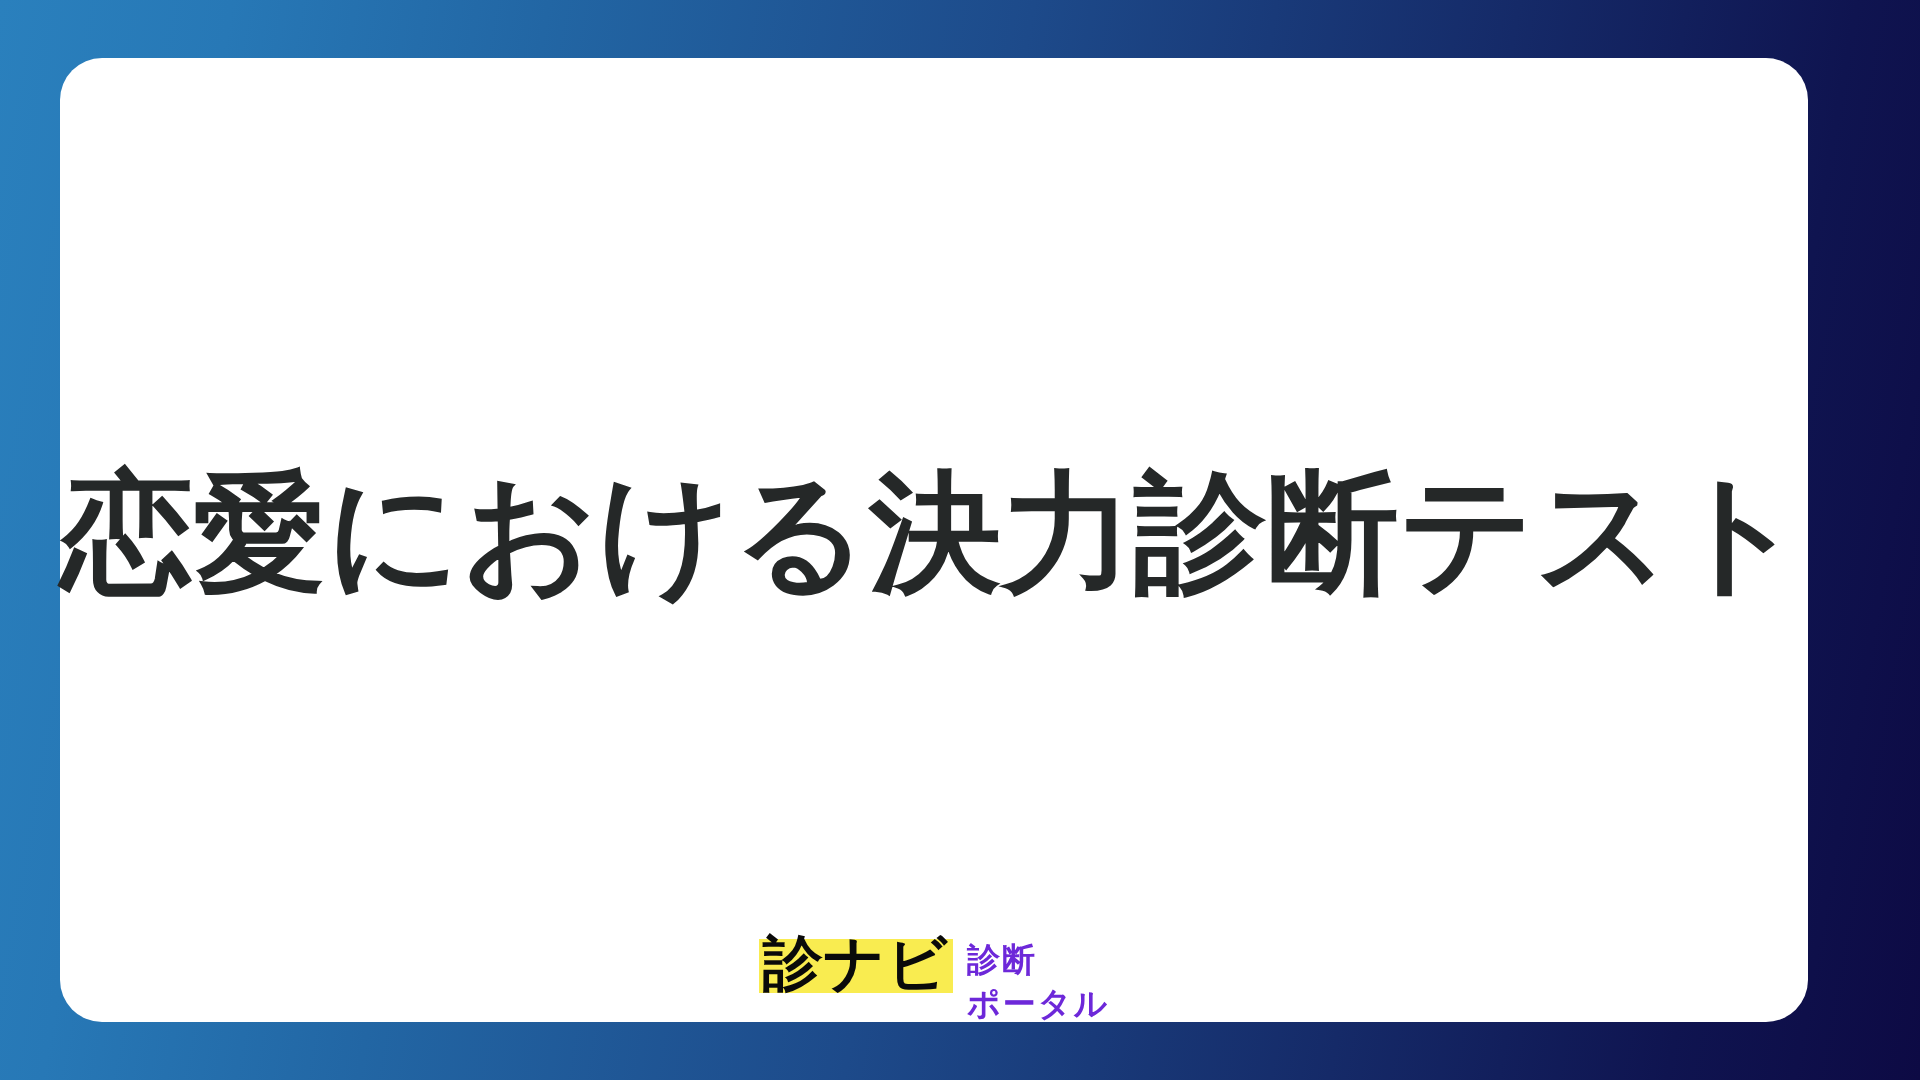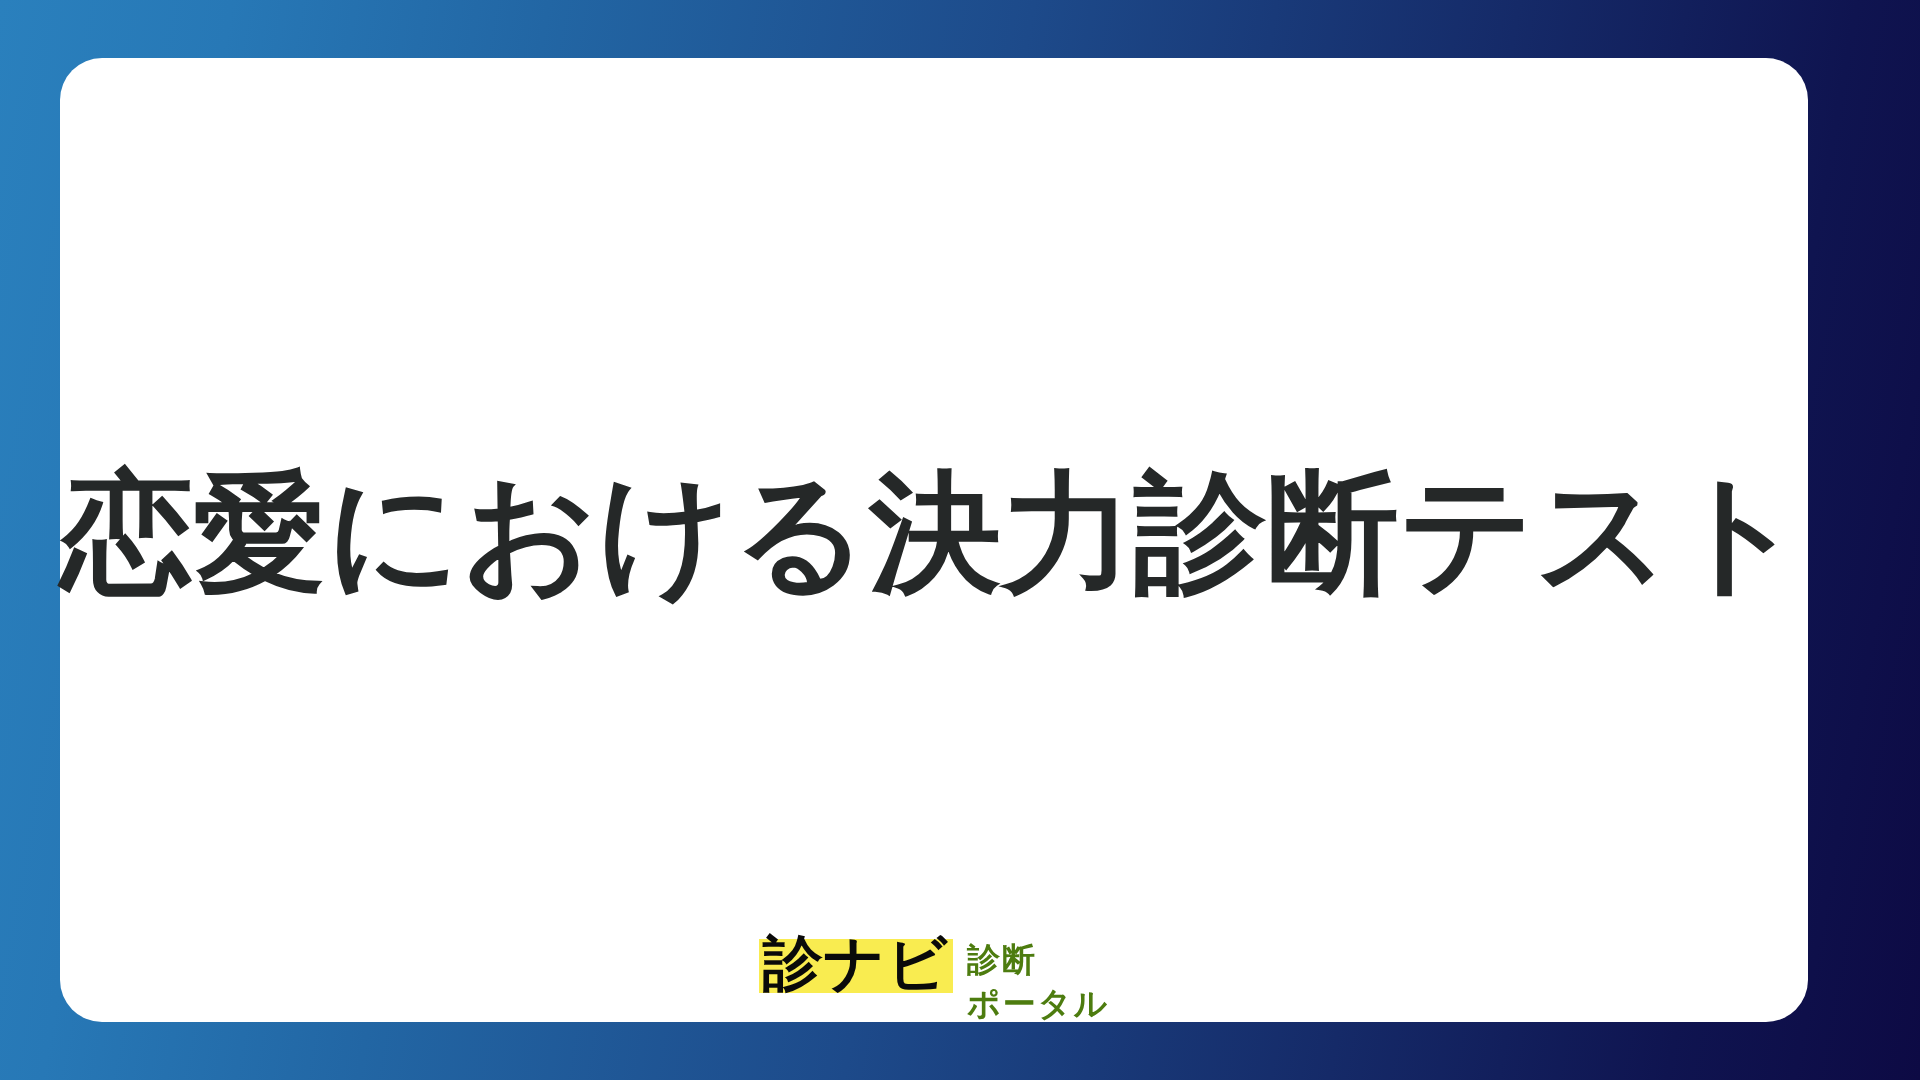--- a/index.html
+++ b/index.html
@@ -127,21 +127,21 @@
     padding-top: 10px;
     gap: 4px;
   }
 
   .logo-sub-line {
     font-family: "DejaVu Sans", "Liberation Sans", sans-serif;
     font-weight: 700;
     font-size: 33px;
     line-height: 1.22;
     letter-spacing: 0.06em;
-    color: #4d7c0f;
+    color: #6d28d9;
     white-space: nowrap;
   }
 </style>
 </head>
 <body>
 
 <div class="og-canvas">
 
   <div class="card">
 

